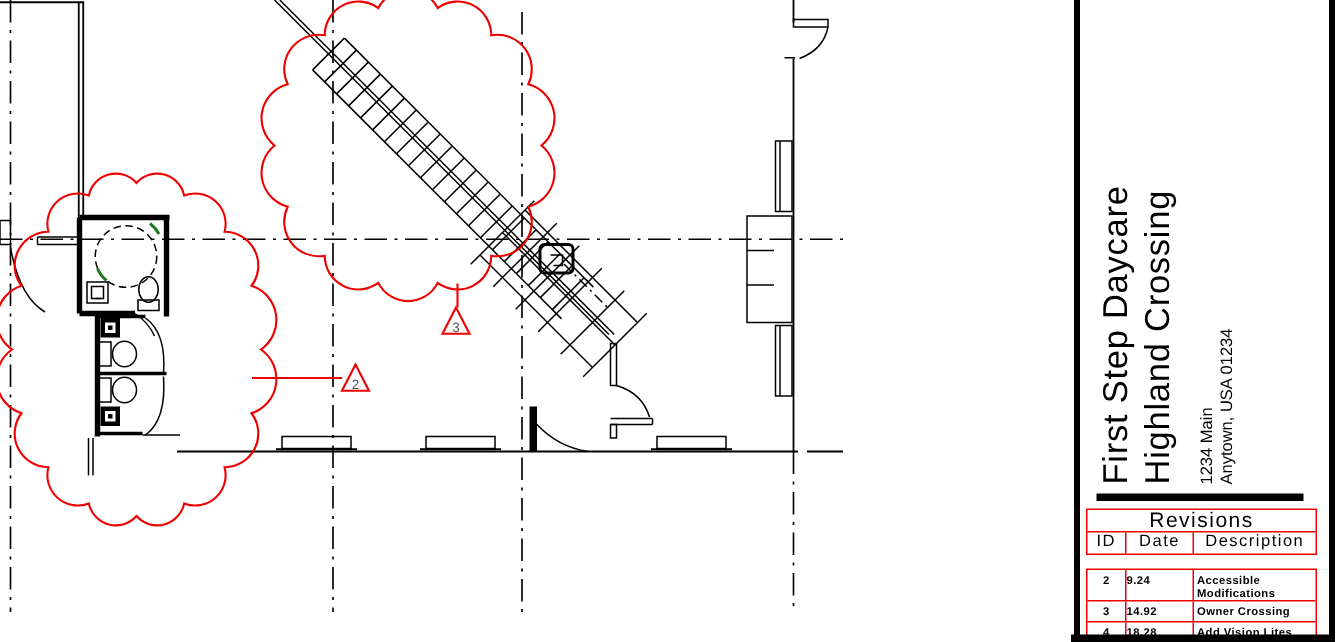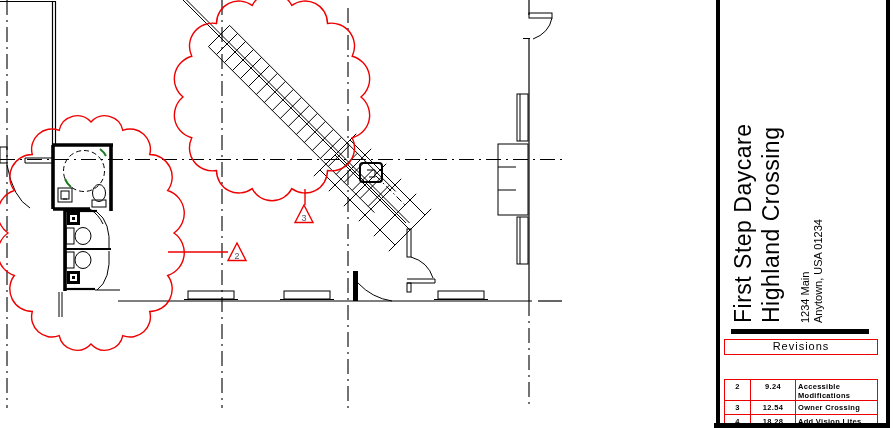--- a/index.html
+++ b/index.html
@@ -27,23 +27,23 @@
   #addr{left:799px;top:323px;font-size:11px;line-height:13px;}
   .rtable{position:absolute;left:724px;width:154px;border:1px solid var(--rev-red);
           box-sizing:border-box;background:#fff;}
   #rev-head{top:339px;}
   #rev-body{top:379px;}
   .trow{display:flex;border-top:1px solid var(--rev-red);}
   .trow:first-child{border-top:none;}
   .tcell{box-sizing:border-box;border-left:1px solid var(--rev-red);overflow:hidden;}
   .tcell:first-child{border-left:none;}
   .c-id{width:25px;text-align:center;}
-  .c-date{width:45px;text-align:center;}
+  .c-date{width:45px;text-align:left;}
   .c-desc{width:82px;}
-  .hrow{font-size:11px;letter-spacing:1px;text-align:center;line-height:13px;height:14px;}
+  .hrow{font-size:14px;letter-spacing:1px;text-align:center;line-height:13px;height:14px;}
   .colhead .tcell{font-size:11px;letter-spacing:1px;text-align:center;line-height:13px;height:14px;}
   .drow .tcell{font-size:7.5px;font-weight:bold;letter-spacing:.3px;line-height:9px;
                padding-top:2px;min-height:13px;}
   .drow .c-desc{padding-left:2px;text-align:left;}
 </style>
 </head>
 <body>
 
 <div id="sheet">
 
@@ -226,31 +226,36 @@
     <div>1234 Main</div>
     <div>Anytown, USA 01234</div>
   </div>
 
   <div id="tb-rule"></div>
 
   <div id="rev-head" class="rtable">
     <div class="trow">
       <div class="tcell hrow" style="width:100%">Revisions</div>
     </div>
+    <div class="trow colhead">
+      <div class="tcell c-id">ID</div>
+      <div class="tcell c-date">Date</div>
+      <div class="tcell c-desc" style="text-align:center">Description</div>
+    </div>
   </div>
 
   <div id="rev-body" class="rtable">
     <div class="trow drow">
       <div class="tcell c-id">2</div>
       <div class="tcell c-date">9.24</div>
       <div class="tcell c-desc">Accessible Modifications</div>
     </div>
     <div class="trow drow">
       <div class="tcell c-id">3</div>
-      <div class="tcell c-date">12.54</div>
+      <div class="tcell c-date">14.92</div>
       <div class="tcell c-desc">Owner Crossing</div>
     </div>
     <div class="trow drow">
       <div class="tcell c-id">4</div>
       <div class="tcell c-date">18.28</div>
       <div class="tcell c-desc">Add Vision Lites</div>
     </div>
   </div>
 </div>
 

